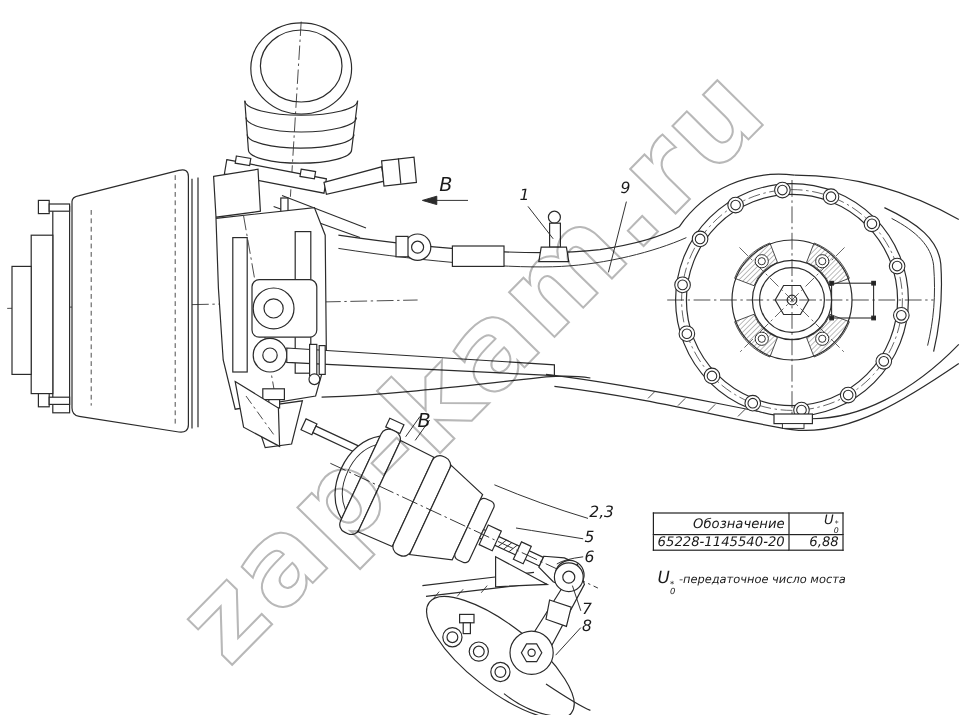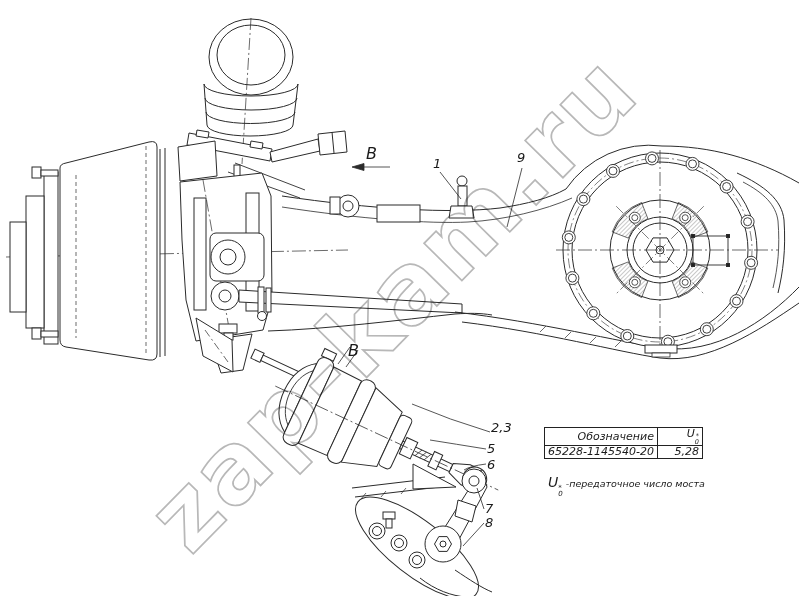--- a/index.html
+++ b/index.html
@@ -273,21 +273,21 @@
   <tbody>
         <tr>
     <td>Обозначение</td>
     <td class="c2"><span>U</span><span class="stack">
               <span>*</span>
               <span>0</span>
             </span></td>
   </tr>
   <tr>
     <td>65228-1145540-20</td>
-    <td class="c2">5,28</td>
+    <td class="c2">6,88</td>
   </tr>
 </tbody>
     </table>
 
 <div class="note">
   <span class="usym">U</span><span class="stack">
         <span>*</span>
         <span>0</span>
       </span>
   <span>-передаточное число моста</span>

